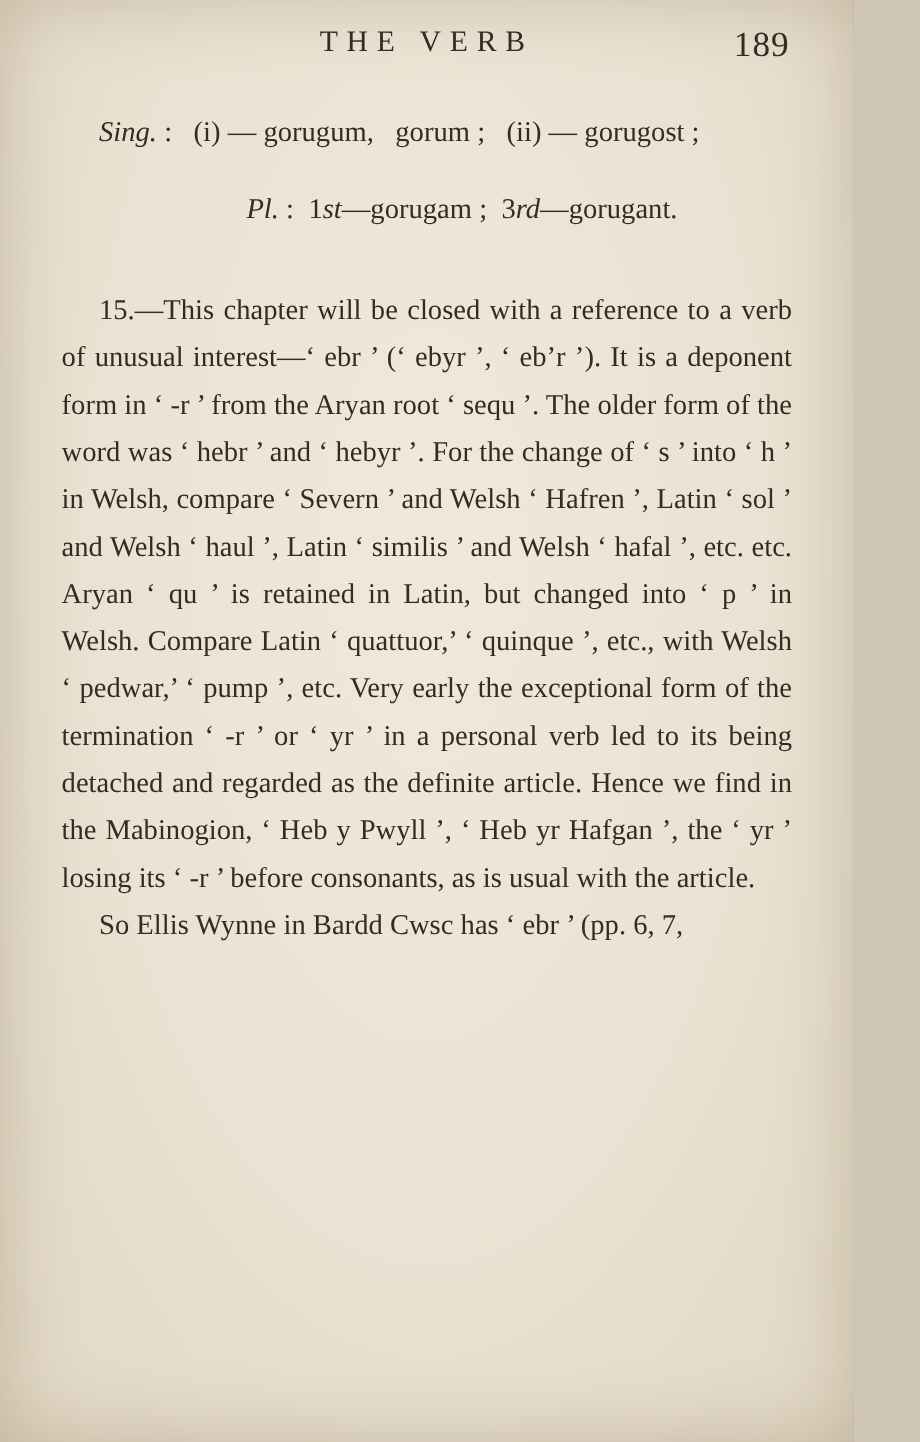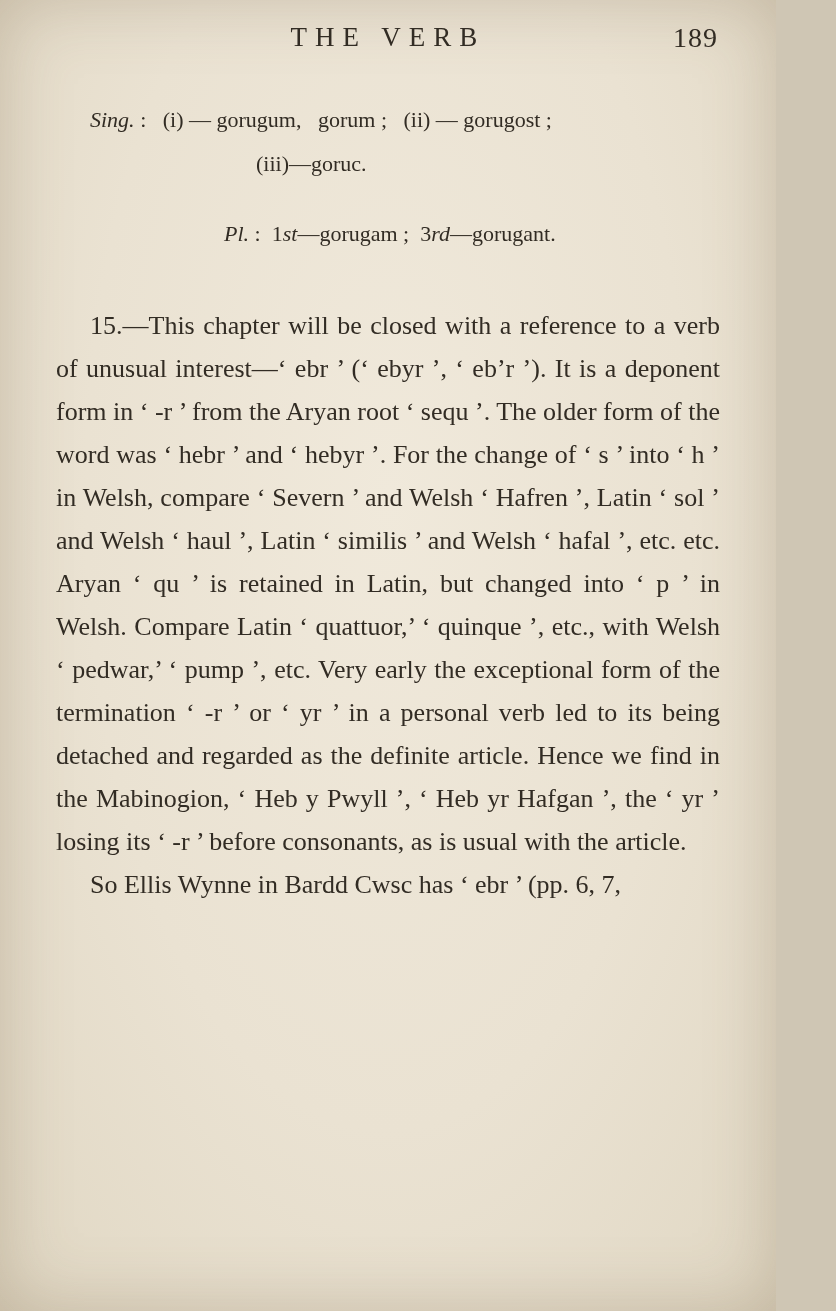--- a/index.html
+++ b/index.html
@@ -32,35 +32,35 @@
     margin: 0;
     text-align: center;
     font-size: 27px;
     font-weight: 400;
     letter-spacing: 8px;
   }
   .page-number {
     position: absolute;
     right: 2px;
     top: 6px;
-    font-size: 28px;
+    font-size: 32px;
     letter-spacing: 1px;
   }
   .body-para {
     margin: 0;
     font-size: 26px;
     line-height: 43px;
     text-align: justify;
     text-indent: 34px;
   }
   .paradigm {
     margin: 36px 0 48px 0;
   }
   .verse-line {
-    font-size: 22px;
+    font-size: 26px;
     line-height: 44px;
     white-space: pre-wrap;
   }
   .line-sing { padding-left: 34px; }
   .line-sing-cont { padding-left: 200px; }
   .line-pl { padding-left: 168px; margin-top: 26px; }
   .verse-line em, .body-para em {
     font-style: italic;
   }
 </style>
@@ -70,21 +70,20 @@
 <div class="page">
 
   <header class="page-header">
     <h1 class="running-title">THE VERB</h1>
     <span class="page-number">189</span>
   </header>
 
 
   <div class="paradigm">
     <div class="verse-line line-sing"><em>Sing.</em><span> :   (i) — gorugum,   gorum ;   (ii) — gorugost ;</span></div>
-    <div class="verse-line line-sing-cont">(iii)—goruc.</div>
     <div class="verse-line line-pl"><em>Pl.</em><span> :  </span><span>1</span><em>st</em><span>—gorugam ;  </span><span>3</span><em>rd</em><span>—gorugant.</span></div>
   </div>
 
   <p class="body-para">15.—This chapter will be closed with a reference to a verb of unusual interest—‘ ebr ’ (‘ ebyr ’, ‘ eb’r ’).  It is a deponent form in ‘ -r ’ from the Aryan root ‘ sequ ’.  The older form of the word was ‘ hebr ’ and ‘ hebyr ’.  For the change of ‘ s ’ into ‘ h ’ in Welsh, compare ‘ Severn ’ and Welsh ‘ Hafren ’, Latin ‘ sol ’ and Welsh ‘ haul ’, Latin ‘ similis ’ and Welsh ‘ hafal ’, etc. etc.  Aryan ‘ qu ’ is retained in Latin, but changed into ‘ p ’ in Welsh.  Compare Latin ‘ quattuor,’ ‘ quinque ’, etc., with Welsh ‘ pedwar,’ ‘ pump ’, etc.  Very early the exceptional form of the termination ‘ -r ’ or ‘ yr ’ in a personal verb led to its being detached and regarded as the definite article.  Hence we find in the Mabinogion, ‘ Heb y Pwyll ’, ‘ Heb yr Hafgan ’, the ‘ yr ’ losing its ‘ -r ’ before consonants, as is usual with the article.</p>
 
 
 
   <p class="body-para">So Ellis Wynne in Bardd Cwsc has ‘ ebr ’ (pp. 6, 7,</p>
 
 </div>

